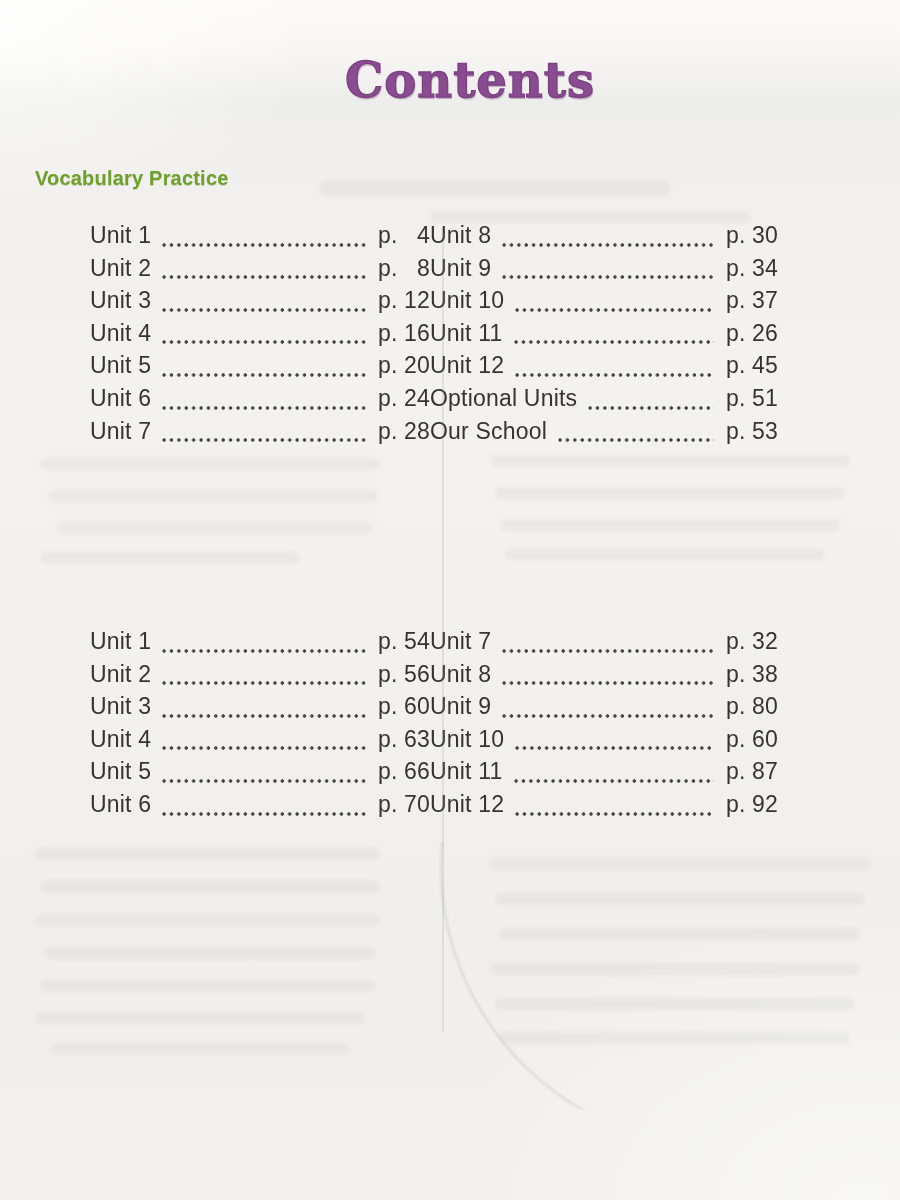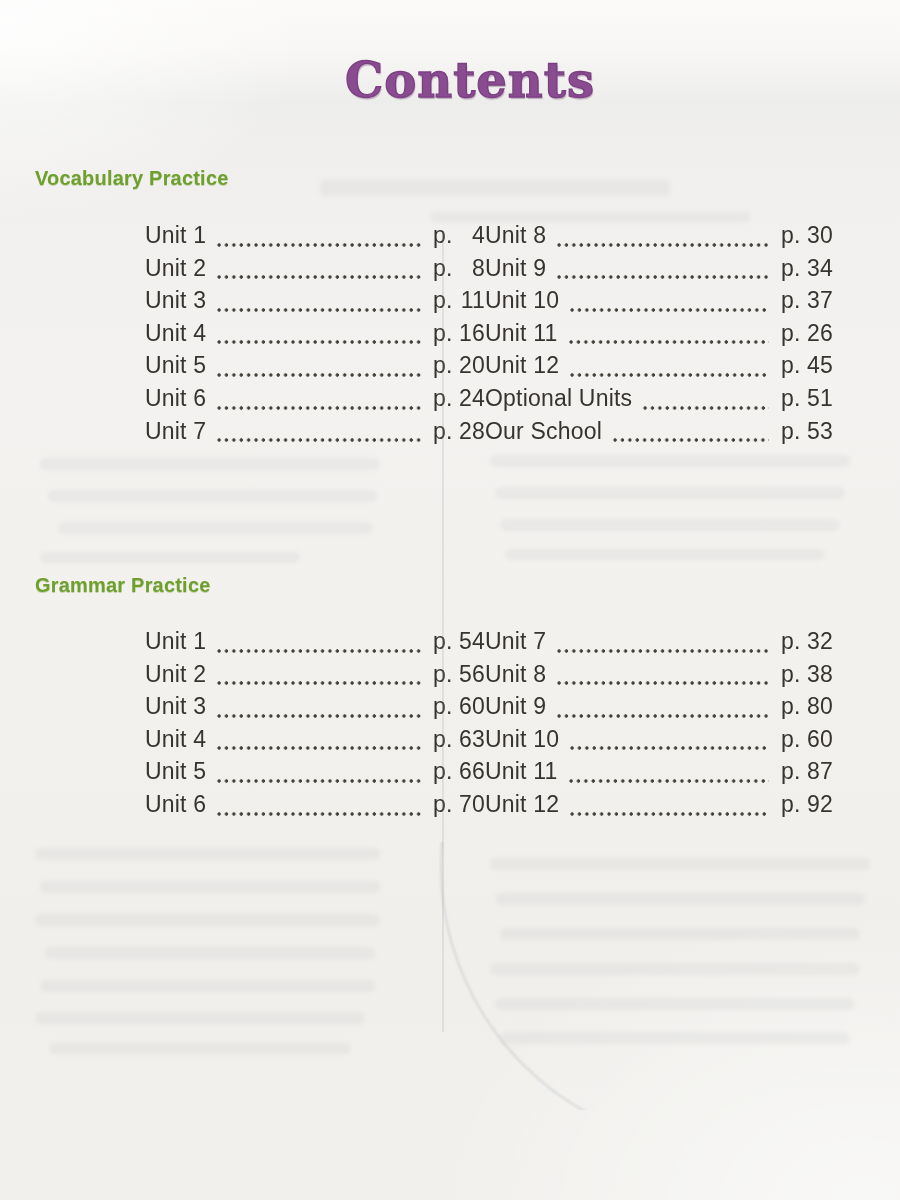--- a/index.html
+++ b/index.html
@@ -39,21 +39,21 @@
   .section-heading{
     position:absolute;left:35px;margin:0;
     font-size:20px;font-weight:bold;letter-spacing:.2px;
     color:var(--heading-green);
     text-shadow:0 1px 0 rgba(96,140,36,.3);
   }
   #vocab-heading{top:167px;}
   #grammar-heading{top:574px;}
   .toc-columns{
     position:absolute;left:35px;right:67px;
-    display:flex;justify-content:flex-end;
+    display:flex;justify-content:center;
   }
   #vocab-cols{top:222px;}
   #grammar-cols{top:628px;}
   .toc-column{width:0;}
   .toc-column.col-left{flex:0 0 340px;}
   .toc-column.col-right{flex:0 0 348px;}
   .row{
     display:flex;align-items:baseline;
     height:32.6px;
     font-size:23px;color:var(--body-text);letter-spacing:.2px;
@@ -114,21 +114,21 @@
     <span class="pagecell">
             <span class="p">p.</span>
             <span class="num">8</span>
           </span>
   </div>
         <div class="row">
     <span class="lbl">Unit 3</span>
     <span class="dots"></span>
     <span class="pagecell">
             <span class="p">p.</span>
-            <span class="num">11</span>
+            <span class="num">12</span>
           </span>
   </div>
         <div class="row">
     <span class="lbl">Unit 4</span>
     <span class="dots"></span>
     <span class="pagecell">
             <span class="p">p.</span>
             <span class="num">16</span>
           </span>
   </div>
@@ -210,21 +210,20 @@
     <span class="lbl">Our School</span>
     <span class="dots"></span>
     <span class="pagecell">
             <span class="p">p.</span>
             <span class="num">53</span>
           </span>
   </div>
       </div>
   </div>
 
-  <h2 class="section-heading" id="grammar-heading">Grammar Practice</h2>
   <div class="toc-columns" id="grammar-cols">
     <div class="toc-column col-left">
         <div class="row">
     <span class="lbl">Unit 1</span>
     <span class="dots"></span>
     <span class="pagecell">
             <span class="p">p.</span>
             <span class="num">54</span>
           </span>
   </div>

